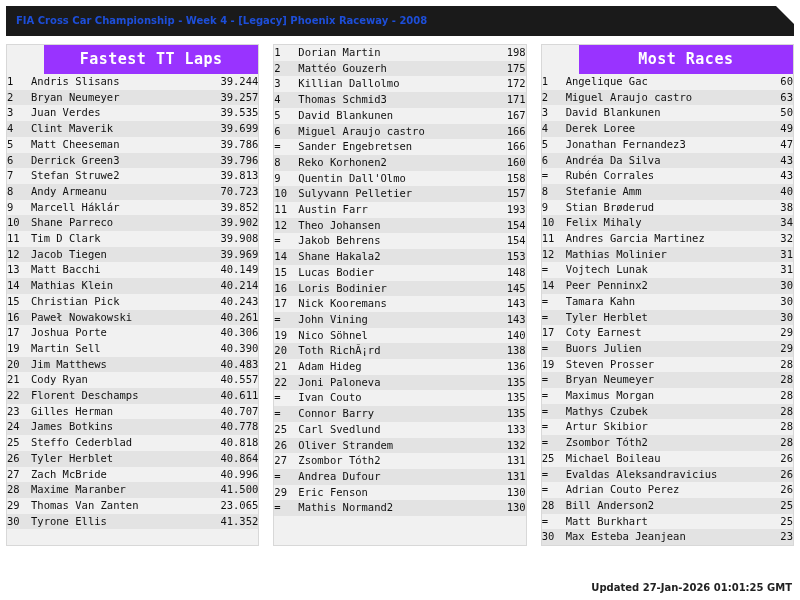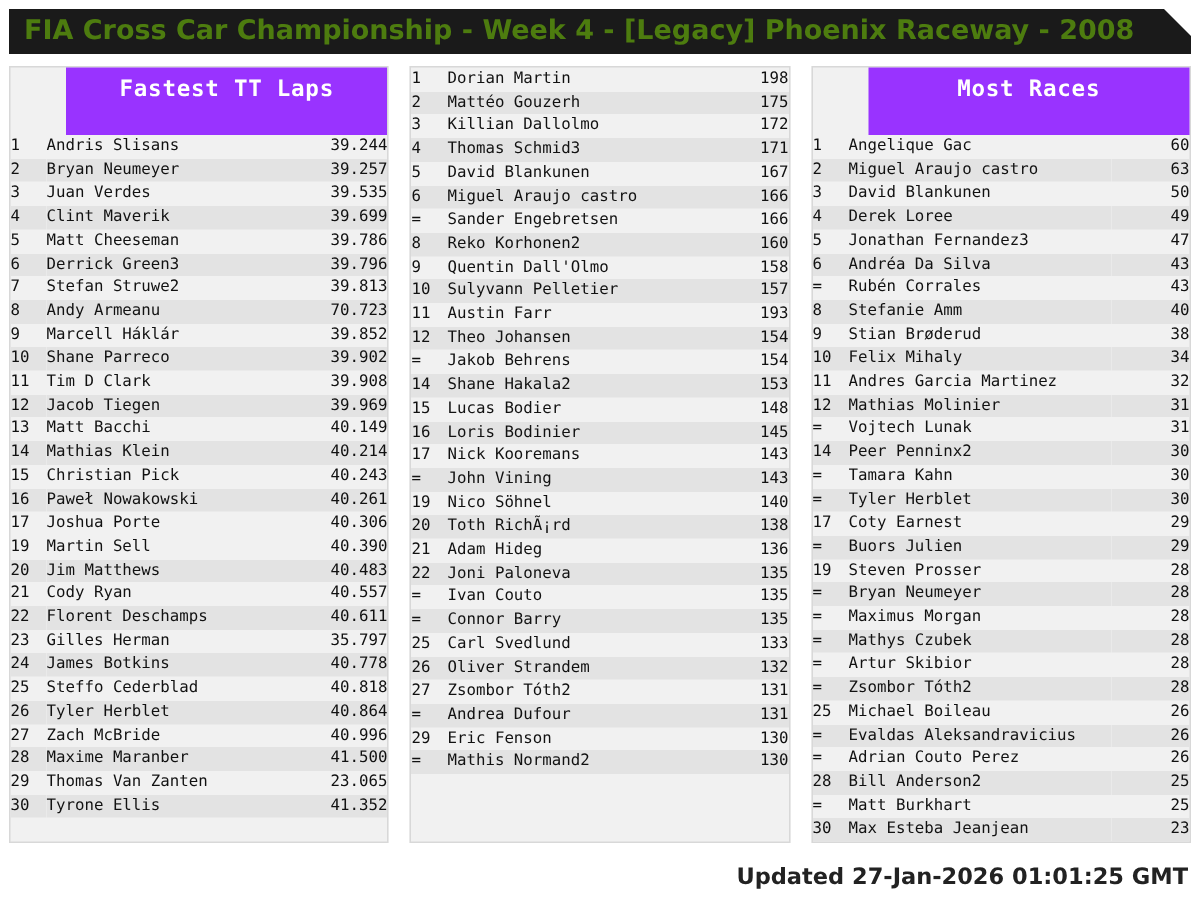--- a/index.html
+++ b/index.html
@@ -35,23 +35,23 @@
     background: #1a1a1a;
     
     clip-path: polygon(0 0, 770px 0, 788px 18px, 788px 30px, 0 30px);
   }
   .titlebar-text {
     position: absolute;
     left: 10px;
     top: 0;
     height: 30px;
     line-height: 30px;
-    color: #4d7c0f;
+    color: #1d4ed8;
     font-family: "DejaVu Sans", sans-serif;
-    font-size: 18px;
+    font-size: 10px;
     font-weight: bold;
     white-space: nowrap;
   }
 
   
   .columns {
     position: absolute;
     top: 44px;
     left: 6px;
     width: 788px;
@@ -63,21 +63,21 @@
     background: #f1f1f1;
     border: 1px solid #d8d8d8;
   }
   .col-header {
     background: #9933ff;
     color: #ffffff;
     text-align: center;
     font-family: "DejaVu Sans Mono", monospace;
     font-size: 15px;
     font-weight: bold;
-    padding: 5px 0 22px 0;
+    padding: 5px 0 6px 0;
     letter-spacing: 0.5px;
     margin-left: 37px;
   }
   table.rows {
     width: 100%;
     border-collapse: collapse;
     font-size: 10.5px;
     color: #111111;
   }
   table.rows td {
@@ -104,21 +104,21 @@
   tr.alt td {
     background: #e3e3e3;
   }
 
   
   .footer {
     position: absolute;
     right: 8px;
     bottom: 7px;
     font-family: "DejaVu Sans", sans-serif;
-    font-size: 15px;
+    font-size: 10px;
     font-weight: bold;
     color: #222222;
     white-space: nowrap;
     margin-left: 36px;
   }
 </style>
 </head>
 <body>
 
 <div class="page">
@@ -235,21 +235,21 @@
               <td class="val">40.557</td>
             </tr>
             <tr class="alt">
               <td class="pos">22</td>
               <td class="nm">Florent Deschamps</td>
               <td class="val">40.611</td>
             </tr>
             <tr>
               <td class="pos">23</td>
               <td class="nm">Gilles Herman</td>
-              <td class="val">35.797</td>
+              <td class="val">40.707</td>
             </tr>
             <tr class="alt">
               <td class="pos">24</td>
               <td class="nm">James Botkins</td>
               <td class="val">40.778</td>
             </tr>
             <tr>
               <td class="pos">25</td>
               <td class="nm">Steffo Cederblad</td>
               <td class="val">40.818</td>

